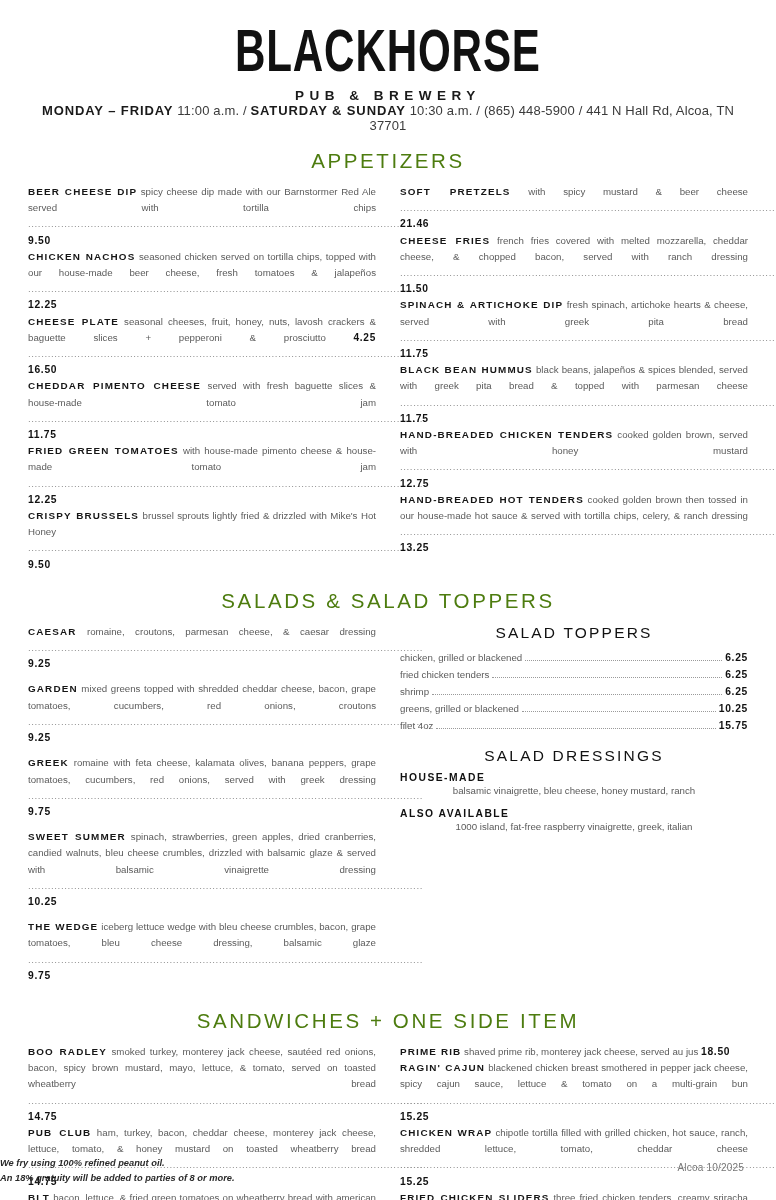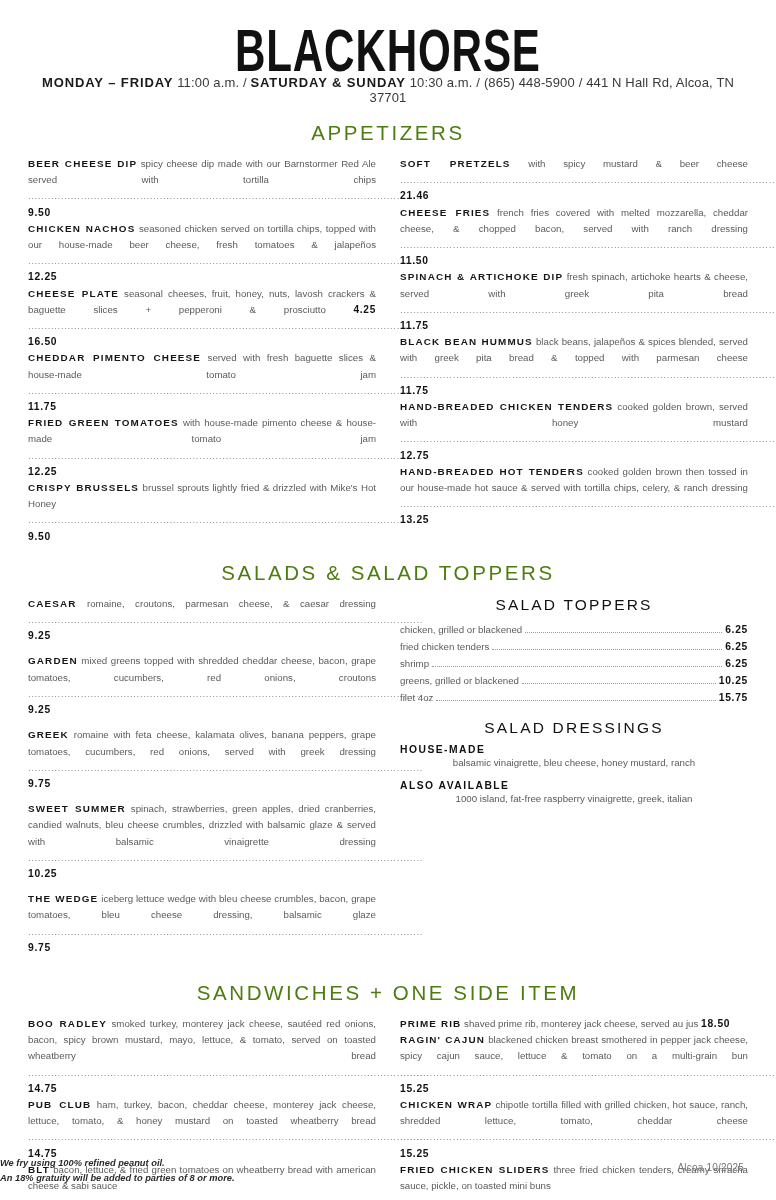--- a/index.html
+++ b/index.html
@@ -150,20 +150,21 @@
     letter-spacing: 0.2px;
   }
 </style>
 </head>
 <body>
 
 <div class="page">
 
   <div class="brand-wrap">
     <div class="brand">BLACKHORSE</div>
+    <div class="brand-sub">PUB &amp; BREWERY</div>
   </div>
   <div class="hours">
     <b>MONDAY – FRIDAY</b>
     <span>11:00 a.m. / </span><b>SATURDAY &amp; SUNDAY</b>
     <span>10:30 a.m. / (865) 448-5900 / 441 N Hall Rd, Alcoa, TN 37701</span>
   </div>
 
   <div class="sec-title">APPETIZERS</div>
   <div class="cols">
     <div class="col">

